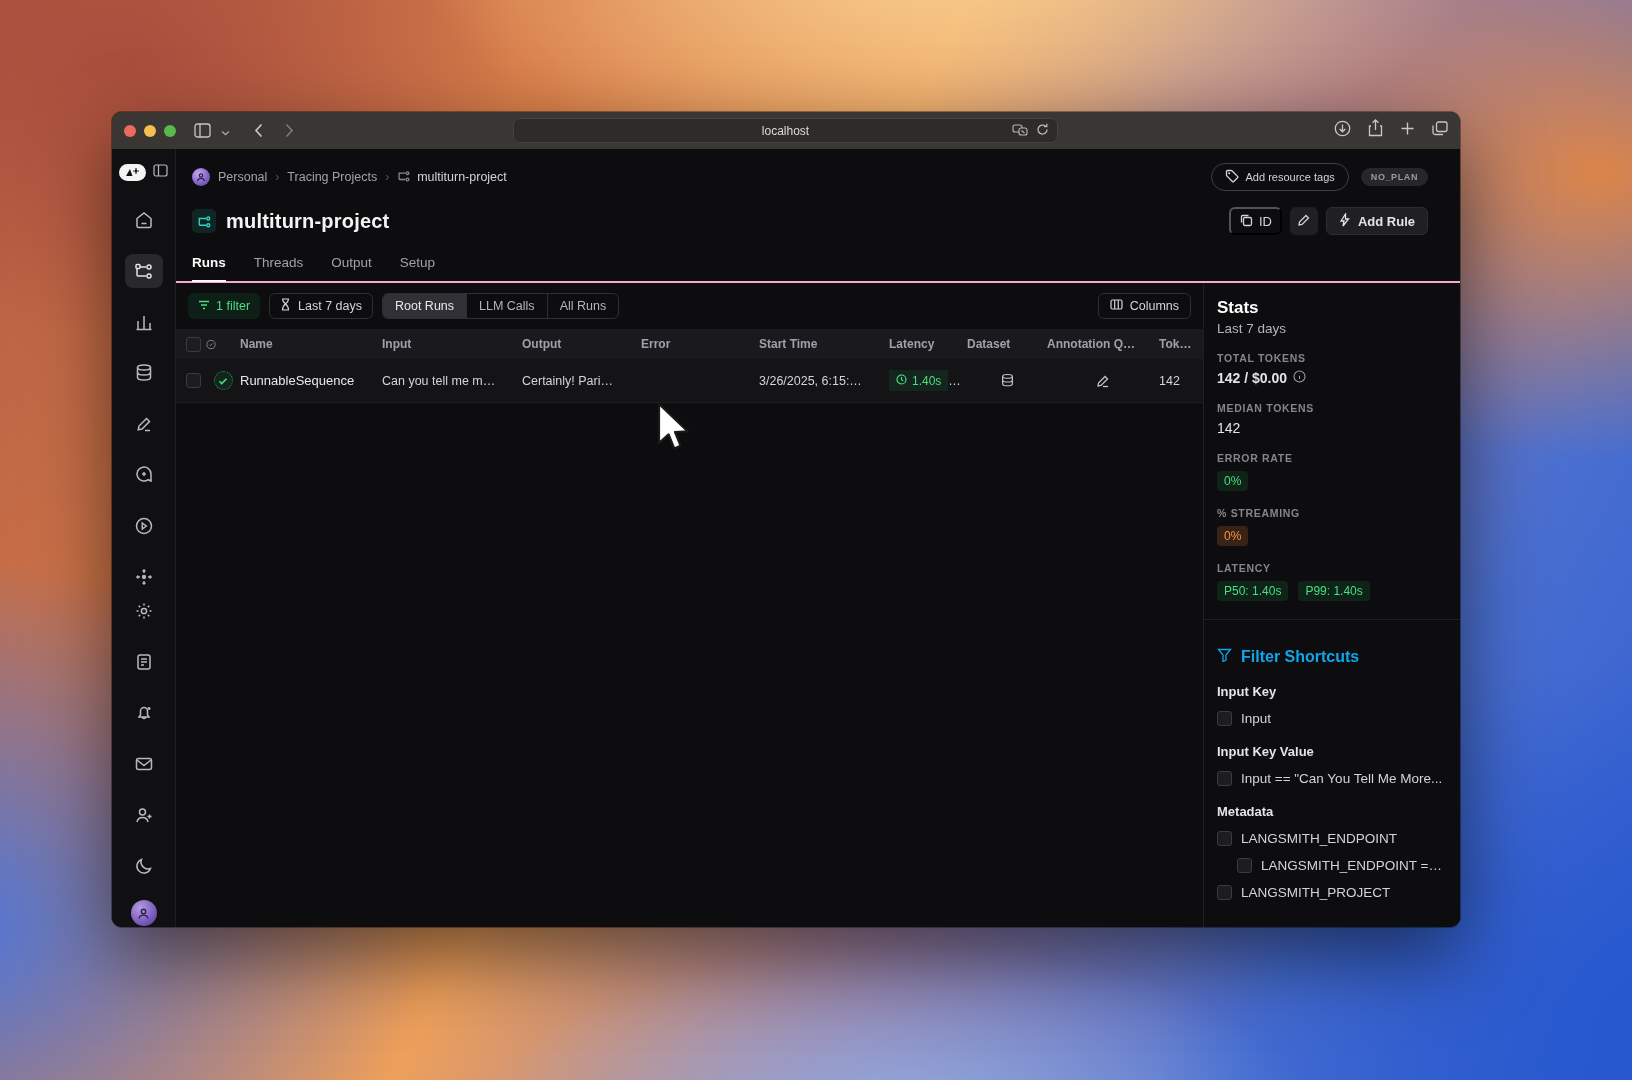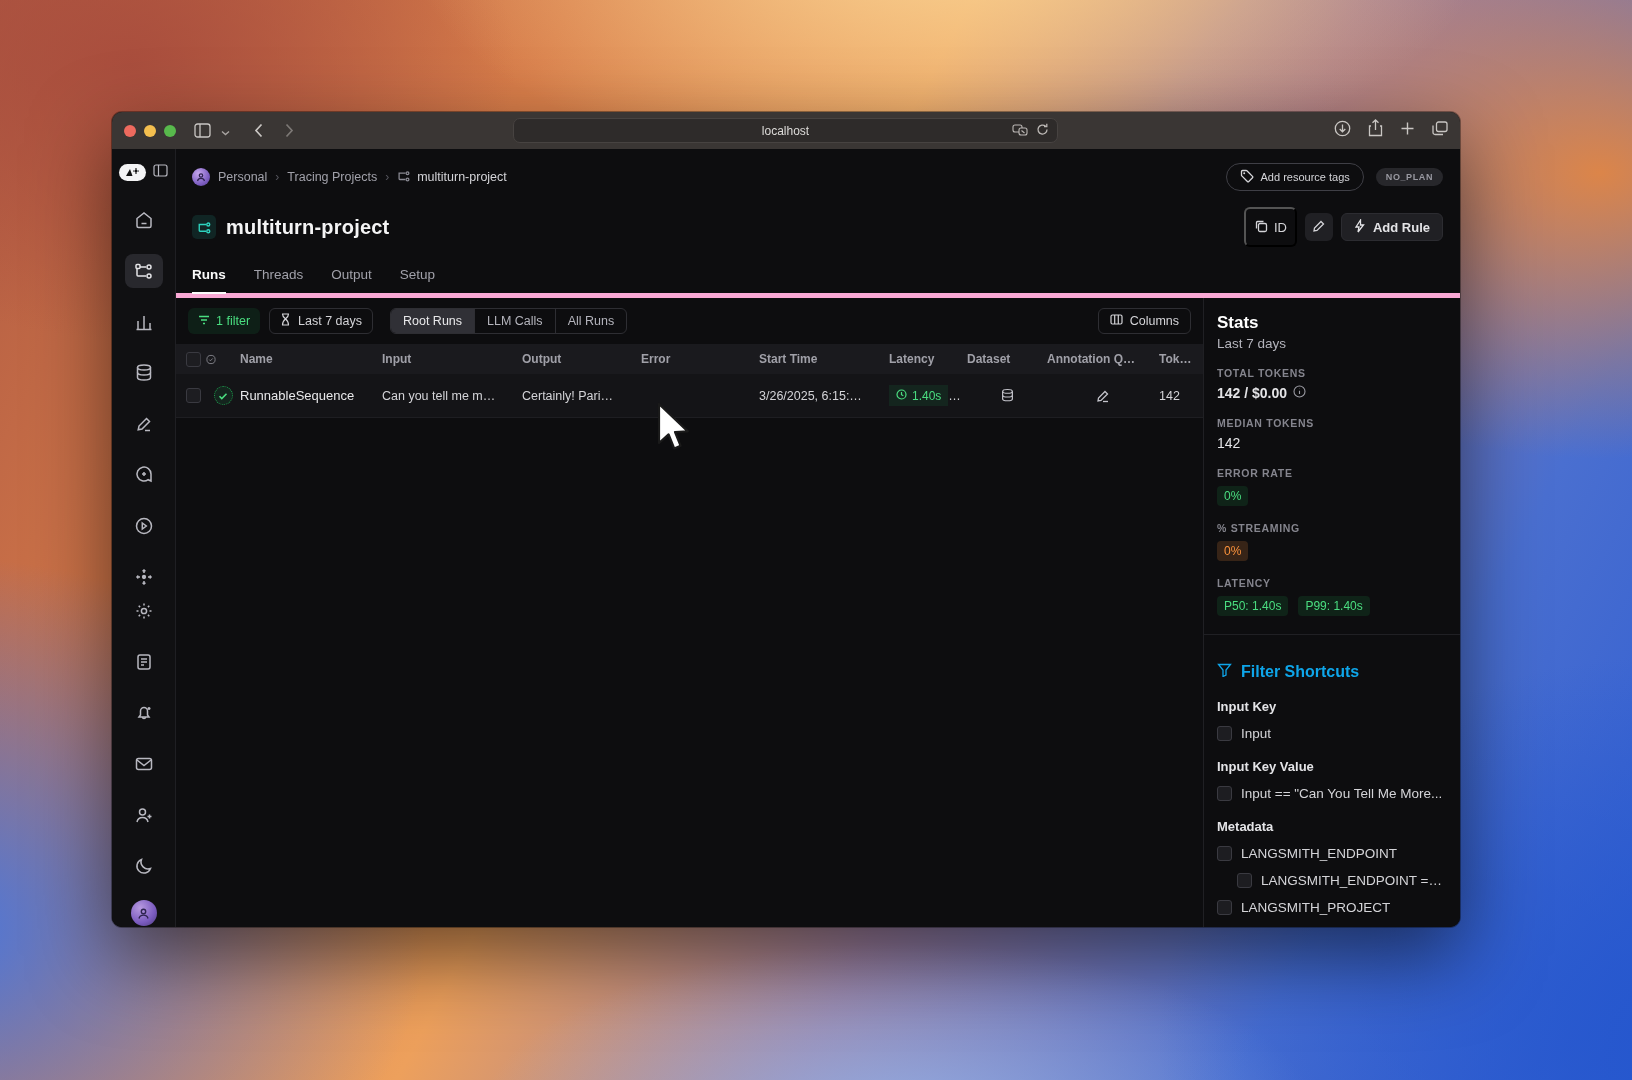--- a/index.html
+++ b/index.html
@@ -54,53 +54,53 @@
   .ls-logo { width:27px; height:17px; background:#f4f4f5; border-radius:9px; display:flex; align-items:center; justify-content:center; }
   .rail-nav { display:flex; flex-direction:column; align-items:center; gap:17px; }
   .rail-item { width:38px; height:34px; border-radius:8px; display:flex; align-items:center; justify-content:center; color:#b8b8c0; }
   .rail-item.active { background:#28282d; color:#e4e4e7; }
   .rail-spacer { flex:1; }
   .rail-bottom { display:flex; flex-direction:column; align-items:center; gap:17px; padding-bottom:10px; }
   .avatar-big { width:26px; height:26px; border-radius:50%; background:radial-gradient(circle at 35% 30%, #b79ae0, #7a5bbf 60%, #4b3a78); display:flex; align-items:center; justify-content:center; }
 
   
   .main { flex:1; display:flex; flex-direction:column; min-width:0; }
-  .header-block { padding:14px 17px 0 16px; border-bottom:5px solid #f9a8d4; }
+  .header-block { padding:14px 32px 0 16px; border-bottom:2px solid #f9a8d4; }
   .crumb-row { display:flex; align-items:center; }
   .crumb-left { display:flex; align-items:center; gap:8px; font-size:12.5px; color:#a1a1aa; }
   .crumb-avatar { width:18px; height:18px; border-radius:50%; background:radial-gradient(circle at 35% 30%, #c5a6ee, #7a5bbf 65%, #503d80); display:flex; align-items:center; justify-content:center; }
   .crumb-sep { color:#55555d; font-size:12px; }
   .crumb-item { color:#a1a1aa; }
   .crumb-item.current { color:#d4d4d8; }
   .crumb-proj { display:flex; align-items:center; gap:6px; }
   .crumb-right { margin-left:auto; display:flex; align-items:center; gap:12px; }
   .pill-btn { display:flex; align-items:center; gap:7px; height:28px; padding:0 13px; border:1px solid #3f3f46; border-radius:999px; font-size:11px; color:#d4d4d8; background:transparent; }
   .plan-badge { background:#27272b; border-radius:999px; padding:4px 10px; font-size:9px; letter-spacing:.6px; color:#9a9aa2; font-weight:600; }
 
   .title-row { display:flex; align-items:center; margin-top:16px; }
   .title-icon { width:24px; height:24px; border-radius:5px; background:rgba(45,212,191,.12); display:flex; align-items:center; justify-content:center; color:#2dd4bf; margin-right:10px; }
   .page-title { font-size:20px; font-weight:700; color:#f4f4f5; letter-spacing:.2px; }
   .title-right { margin-left:auto; display:flex; align-items:center; gap:8px; }
-  .ghost-btn { display:flex; align-items:center; gap:6px; height:40px; padding:0 8px; font-size:13px; color:#d4d4d8; border-radius:6px; background:transparent; }
+  .ghost-btn { display:flex; align-items:center; gap:6px; height:28px; padding:0 8px; font-size:13px; color:#d4d4d8; border-radius:6px; background:transparent; }
   .square-btn { width:28px; height:28px; border-radius:6px; background:#202024; display:flex; align-items:center; justify-content:center; color:#d4d4d8; }
   .rule-btn { display:flex; align-items:center; gap:7px; height:28px; padding:0 12px; border-radius:6px; background:#202024; border:1px solid #2c2c31; font-size:13px; color:#e4e4e7; font-weight:600; }
 
   .tabs-row { display:flex; gap:28px; margin-top:20px; font-size:13.5px; }
   .tab { padding-bottom:11px; color:#a1a1aa; position:relative; }
   .tab.active { color:#fafafa; font-weight:700; }
   .tab.active::after { content:""; position:absolute; left:0; right:0; bottom:-1px; height:2px; background:#fafafa; }
 
   
   .content-row { flex:1; display:flex; min-height:0; }
   .runs-area { flex:1; min-width:0; display:flex; flex-direction:column; border-right:1px solid #202024; }
 
   .filter-bar { display:flex; align-items:center; gap:9px; padding:10px 12px; }
   .chip-filter { display:flex; align-items:center; gap:6px; height:26px; padding:0 10px; border-radius:6px; background:rgba(34,197,94,.1); color:#4ade80; font-size:12.5px; }
   .chip-time { display:flex; align-items:center; gap:7px; height:26px; padding:0 10px; border-radius:6px; border:1px solid #2e2e33; color:#d4d4d8; font-size:12.5px; }
-  .segmented { display:flex; align-items:stretch; height:26px; border:1px solid #2e2e33; border-radius:6px; overflow:hidden; margin-left:8px;justify-content:space-between; }
+  .segmented { display:flex; align-items:stretch; height:26px; border:1px solid #2e2e33; border-radius:6px; overflow:hidden; margin-left:0;justify-content:space-between; }
   .segment { display:flex; align-items:center; padding:0 12px; font-size:12.5px; color:#b4b4bc; border-right:1px solid #2e2e33; }
   .segment:last-child { border-right:none; }
   .segment.active { background:#303036; color:#e8e8ea; }
   .fb-spacer { flex:1; }
   .columns-btn { display:flex; align-items:center; gap:7px; height:26px; padding:0 11px; border-radius:6px; border:1px solid #2e2e33; color:#d4d4d8; font-size:12.5px; }
 
   .grid-row { display:grid; grid-template-columns:30px 34px 142px 140px 119px 118px 130px 78px 80px 112px 60px; align-items:center; }
   .thead { height:30px; background:#1a1a1e; color:#a0a0a8; font-size:12px; font-weight:600; overflow:hidden; }
   .trow { height:44px; background:#141417; border-bottom:1px solid #1e1e22; font-size:12.5px; color:#d4d4d8; overflow:hidden; }
   .cell { white-space:nowrap; overflow:hidden; text-overflow:ellipsis; padding-right:24px; }

